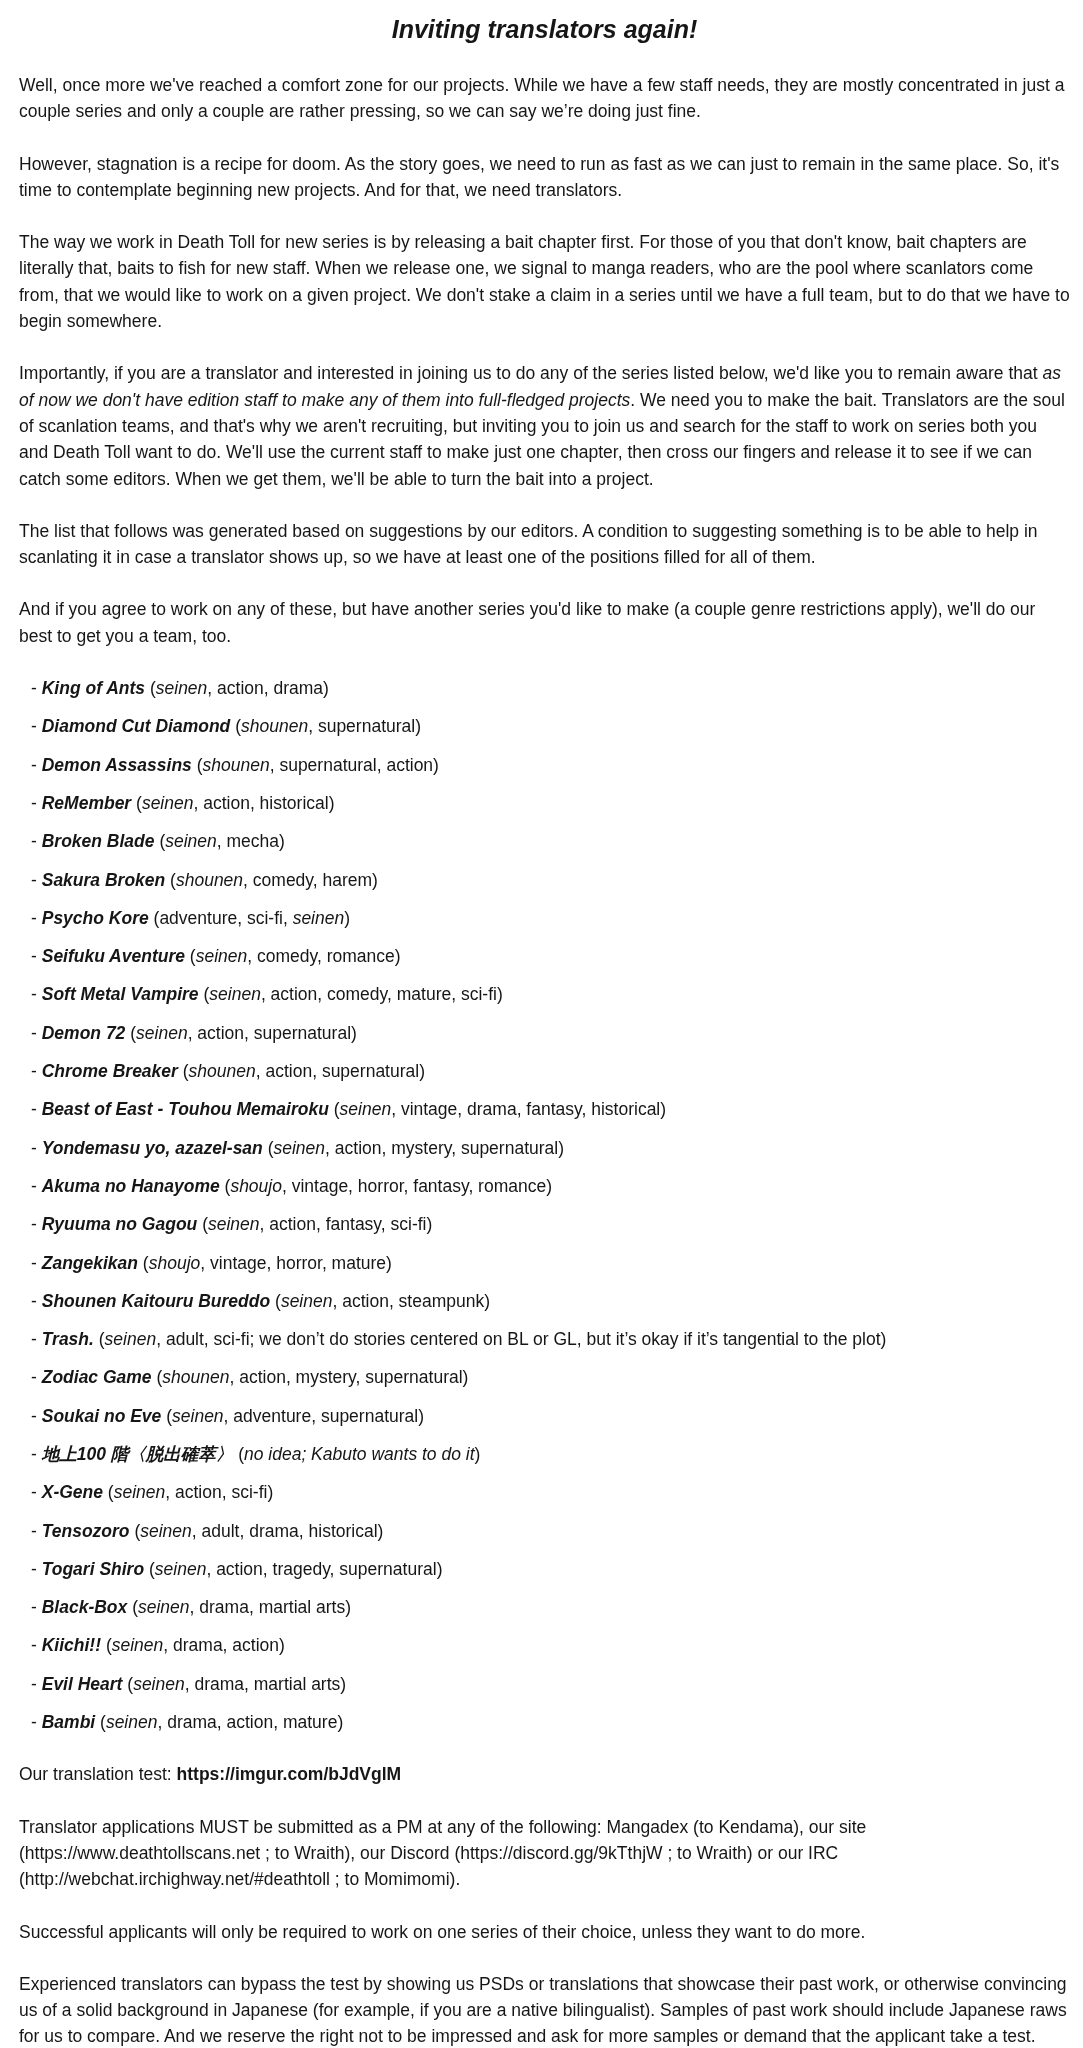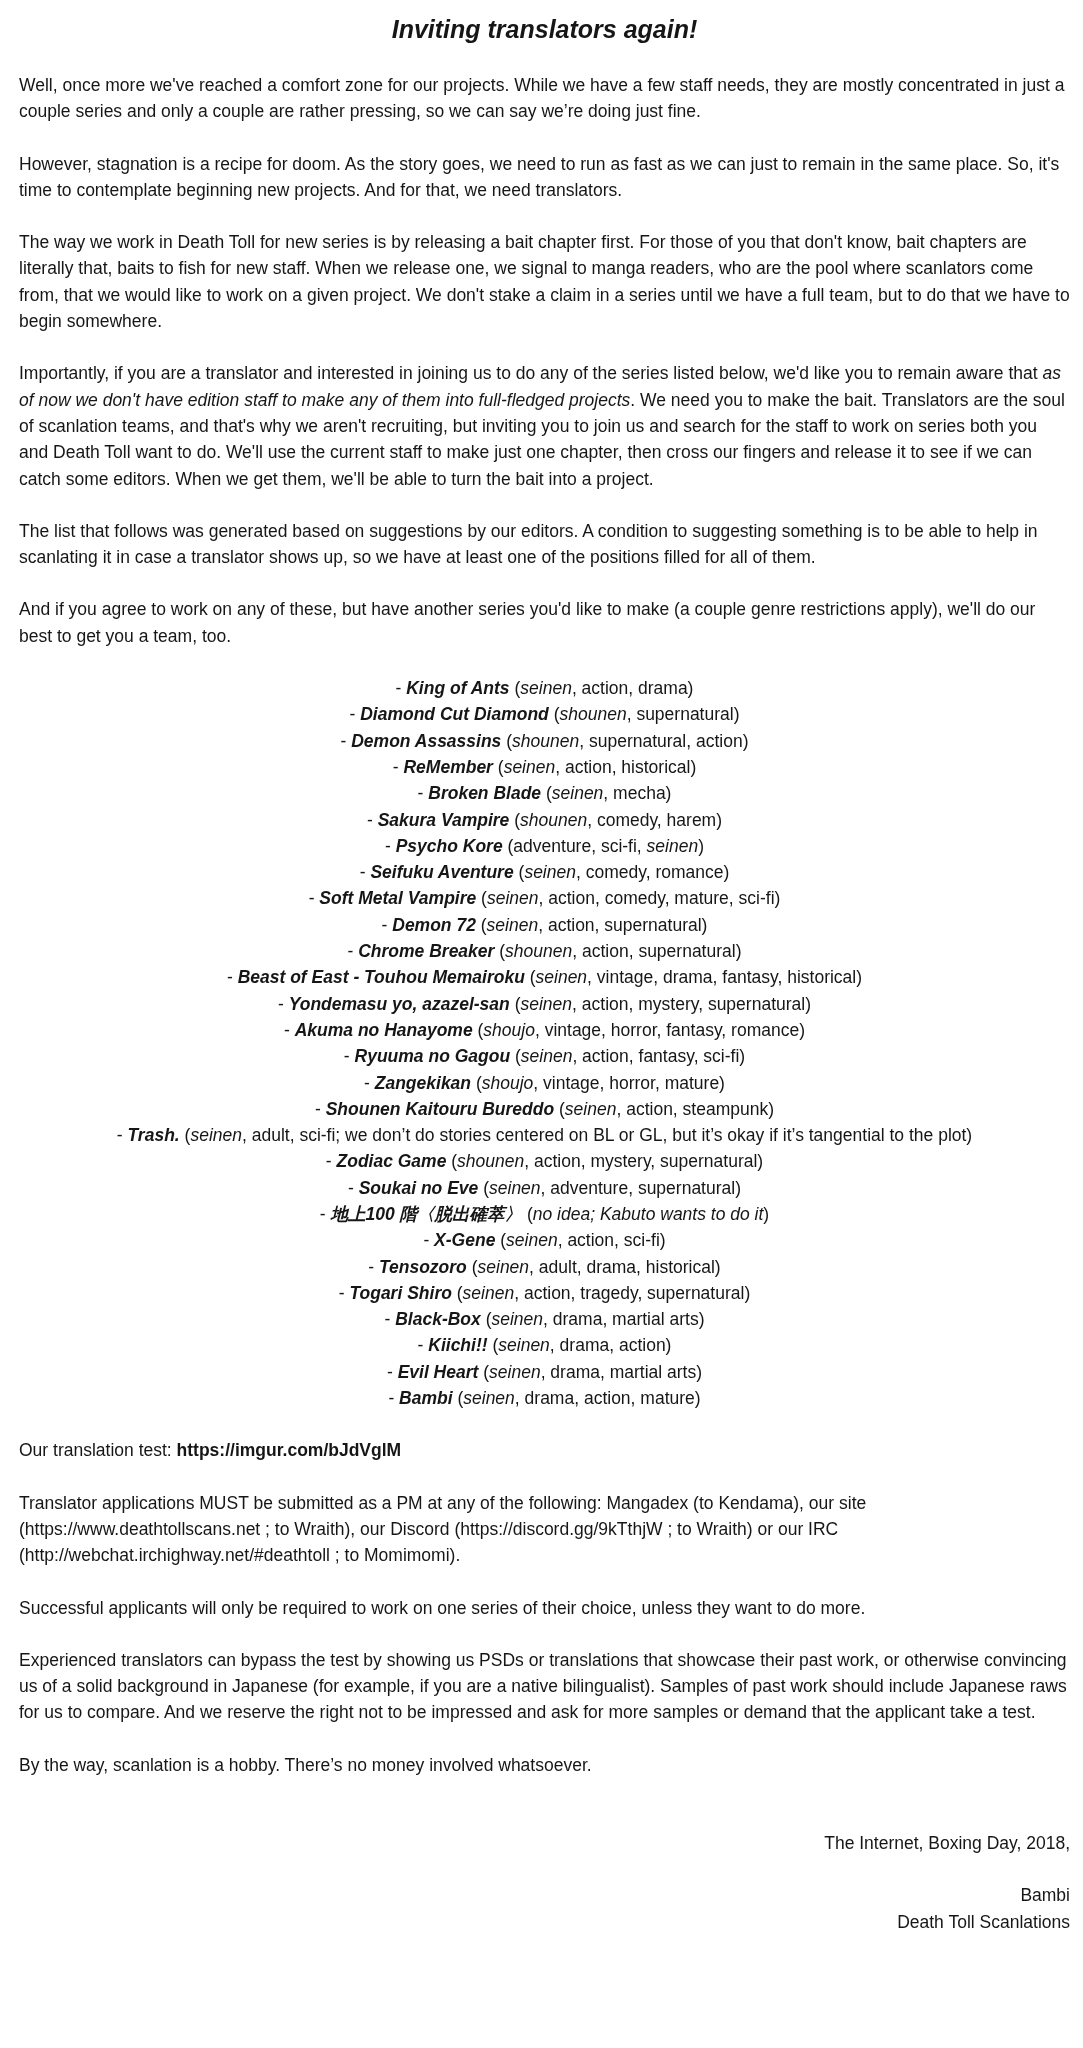--- a/index.html
+++ b/index.html
@@ -18,21 +18,21 @@
   .title {
     font-size: 25px;
     line-height: 34px;
     font-weight: bold;
     font-style: italic;
     text-align: center;
     margin: 6px 0 0 0;
   }
   .para { margin: 26px 0 0 0; }
   #series-list { margin-top: 26px; }
-  .series-item { margin: 0; text-align: center; }
+  .series-item { margin: 12px; }
   .series-title { font-weight: bold; font-style: italic; }
   .i { font-style: italic; }
   .b { font-weight: bold; margin-top: 12px; }
   .line { margin: 26px 0 0 0; }
   .signoff { text-align: right; margin-top: 52px; }
   .signoff .line { margin: 0; }
   .signoff .author { margin-top: 26px; }
 </style>
 </head>
 <body>
@@ -48,21 +48,21 @@
       <p class="para"><span>The list that follows was generated based on suggestions by our editors. A condition to suggesting something is to be able to help in scanlating it in case a translator shows up, so we have at least one of the positions filled for all of them.</span></p>
       <p class="para"><span>And if you agree to work on any of these, but have another series you'd like to make (a couple genre restrictions apply), we'll do our best to get you a team, too.</span></p>
     </div>
 
   <div id="series-list">
       <div class="series-item">- <span class="series-title">King of Ants</span><span> (</span><span class="i">seinen</span><span>, action, drama)</span></div>
       <div class="series-item">- <span class="series-title">Diamond Cut Diamond</span><span> (</span><span class="i">shounen</span><span>, supernatural)</span></div>
       <div class="series-item">- <span class="series-title">Demon Assassins</span><span> (</span><span class="i">shounen</span><span>, supernatural, action)</span></div>
       <div class="series-item">- <span class="series-title">ReMember</span><span> (</span><span class="i">seinen</span><span>, action, historical)</span></div>
       <div class="series-item">- <span class="series-title">Broken Blade</span><span> (</span><span class="i">seinen</span><span>, mecha)</span></div>
-      <div class="series-item">- <span class="series-title">Sakura Vampire</span><span> (</span><span class="i">shounen</span><span>, comedy, harem)</span></div>
+      <div class="series-item">- <span class="series-title">Sakura Broken</span><span> (</span><span class="i">shounen</span><span>, comedy, harem)</span></div>
       <div class="series-item">- <span class="series-title">Psycho Kore</span><span> (adventure, sci-fi, </span><span class="i">seinen</span><span>)</span></div>
       <div class="series-item">- <span class="series-title">Seifuku Aventure</span><span> (</span><span class="i">seinen</span><span>, comedy, romance)</span></div>
       <div class="series-item">- <span class="series-title">Soft Metal Vampire</span><span> (</span><span class="i">seinen</span><span>, action, comedy, mature, sci-fi)</span></div>
       <div class="series-item">- <span class="series-title">Demon 72</span><span> (</span><span class="i">seinen</span><span>, action, supernatural)</span></div>
       <div class="series-item">- <span class="series-title">Chrome Breaker</span><span> (</span><span class="i">shounen</span><span>, action, supernatural)</span></div>
       <div class="series-item">- <span class="series-title">Beast of East - Touhou Memairoku</span><span> (</span><span class="i">seinen</span><span>, vintage, drama, fantasy, historical)</span></div>
       <div class="series-item">- <span class="series-title">Yondemasu yo, azazel-san</span><span> (</span><span class="i">seinen</span><span>, action, mystery, supernatural)</span></div>
       <div class="series-item">- <span class="series-title">Akuma no Hanayome</span><span> (</span><span class="i">shoujo</span><span>, vintage, horror, fantasy, romance)</span></div>
       <div class="series-item">- <span class="series-title">Ryuuma no Gagou</span><span> (</span><span class="i">seinen</span><span>, action, fantasy, sci-fi)</span></div>
       <div class="series-item">- <span class="series-title">Zangekikan</span><span> (</span><span class="i">shoujo</span><span>, vintage, horror, mature)</span></div>

